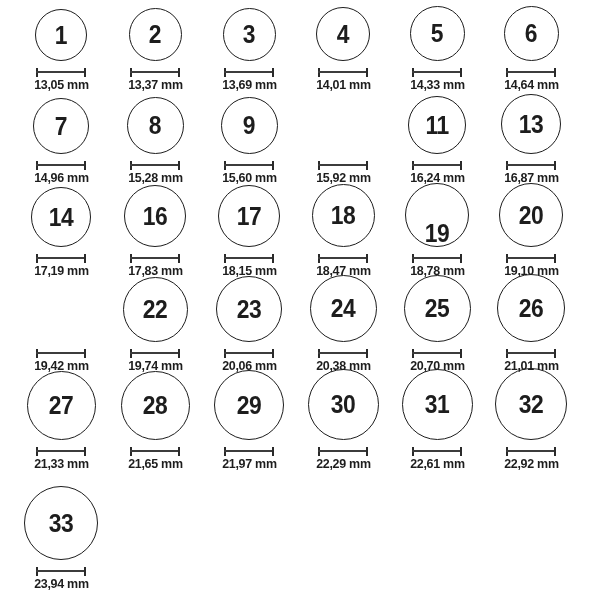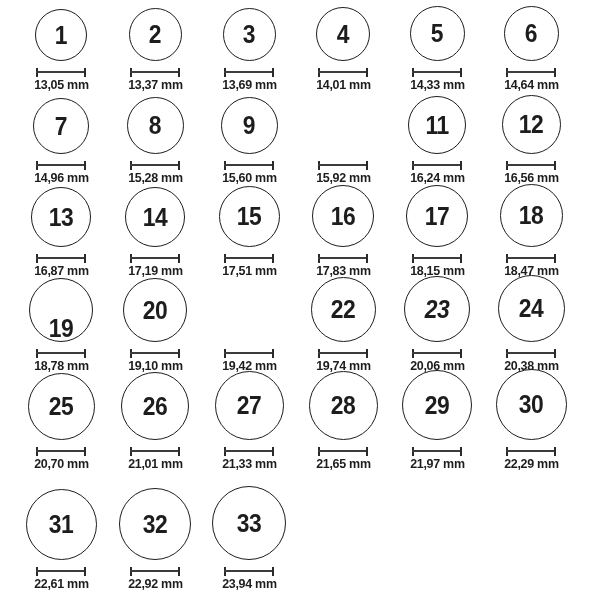--- a/index.html
+++ b/index.html
@@ -203,31 +203,20 @@
       <span class="num">11</span>
     </div>
     <div class="measure">
       <span class="tick left"></span>
       <span class="rule"></span>
       <span class="tick right"></span>
     </div>
     <div class="label">16,24 mm</div>
   </div>
 
-  <div class="cell">
-    <div class="circle" style="width: 59px; height: 59px;">
-      <span class="num">12</span>
-    </div>
-    <div class="measure">
-      <span class="tick left"></span>
-      <span class="rule"></span>
-      <span class="tick right"></span>
-    </div>
-    <div class="label">16,56 mm</div>
-  </div>
 
   <div class="cell">
     <div class="circle" style="width: 60px; height: 60px;">
       <span class="num">13</span>
     </div>
     <div class="measure">
       <span class="tick left"></span>
       <span class="rule"></span>
       <span class="tick right"></span>
     </div>
@@ -239,31 +228,20 @@
       <span class="num">14</span>
     </div>
     <div class="measure">
       <span class="tick left"></span>
       <span class="rule"></span>
       <span class="tick right"></span>
     </div>
     <div class="label">17,19 mm</div>
   </div>
 
-  <div class="cell">
-    <div class="circle" style="width: 61px; height: 61px;">
-      <span class="num">15</span>
-    </div>
-    <div class="measure">
-      <span class="tick left"></span>
-      <span class="rule"></span>
-      <span class="tick right"></span>
-    </div>
-    <div class="label">17,51 mm</div>
-  </div>
 
   <div class="cell">
     <div class="circle" style="width: 62px; height: 62px;">
       <span class="num">16</span>
     </div>
     <div class="measure">
       <span class="tick left"></span>
       <span class="rule"></span>
       <span class="tick right"></span>
     </div>
@@ -333,21 +311,21 @@
     </div>
     <div class="measure">
       <span class="tick left"></span>
       <span class="rule"></span>
       <span class="tick right"></span>
     </div>
     <div class="label">19,74 mm</div>
   </div>
 
   <div class="cell">
-    <div class="circle" style="width: 66px; height: 66px; font-style: italic;">
+    <div class="circle" style="width: 66px; height: 66px;">
       <span class="num">23</span>
     </div>
     <div class="measure">
       <span class="tick left"></span>
       <span class="rule"></span>
       <span class="tick right"></span>
     </div>
     <div class="label">20,06 mm</div>
   </div>
 

